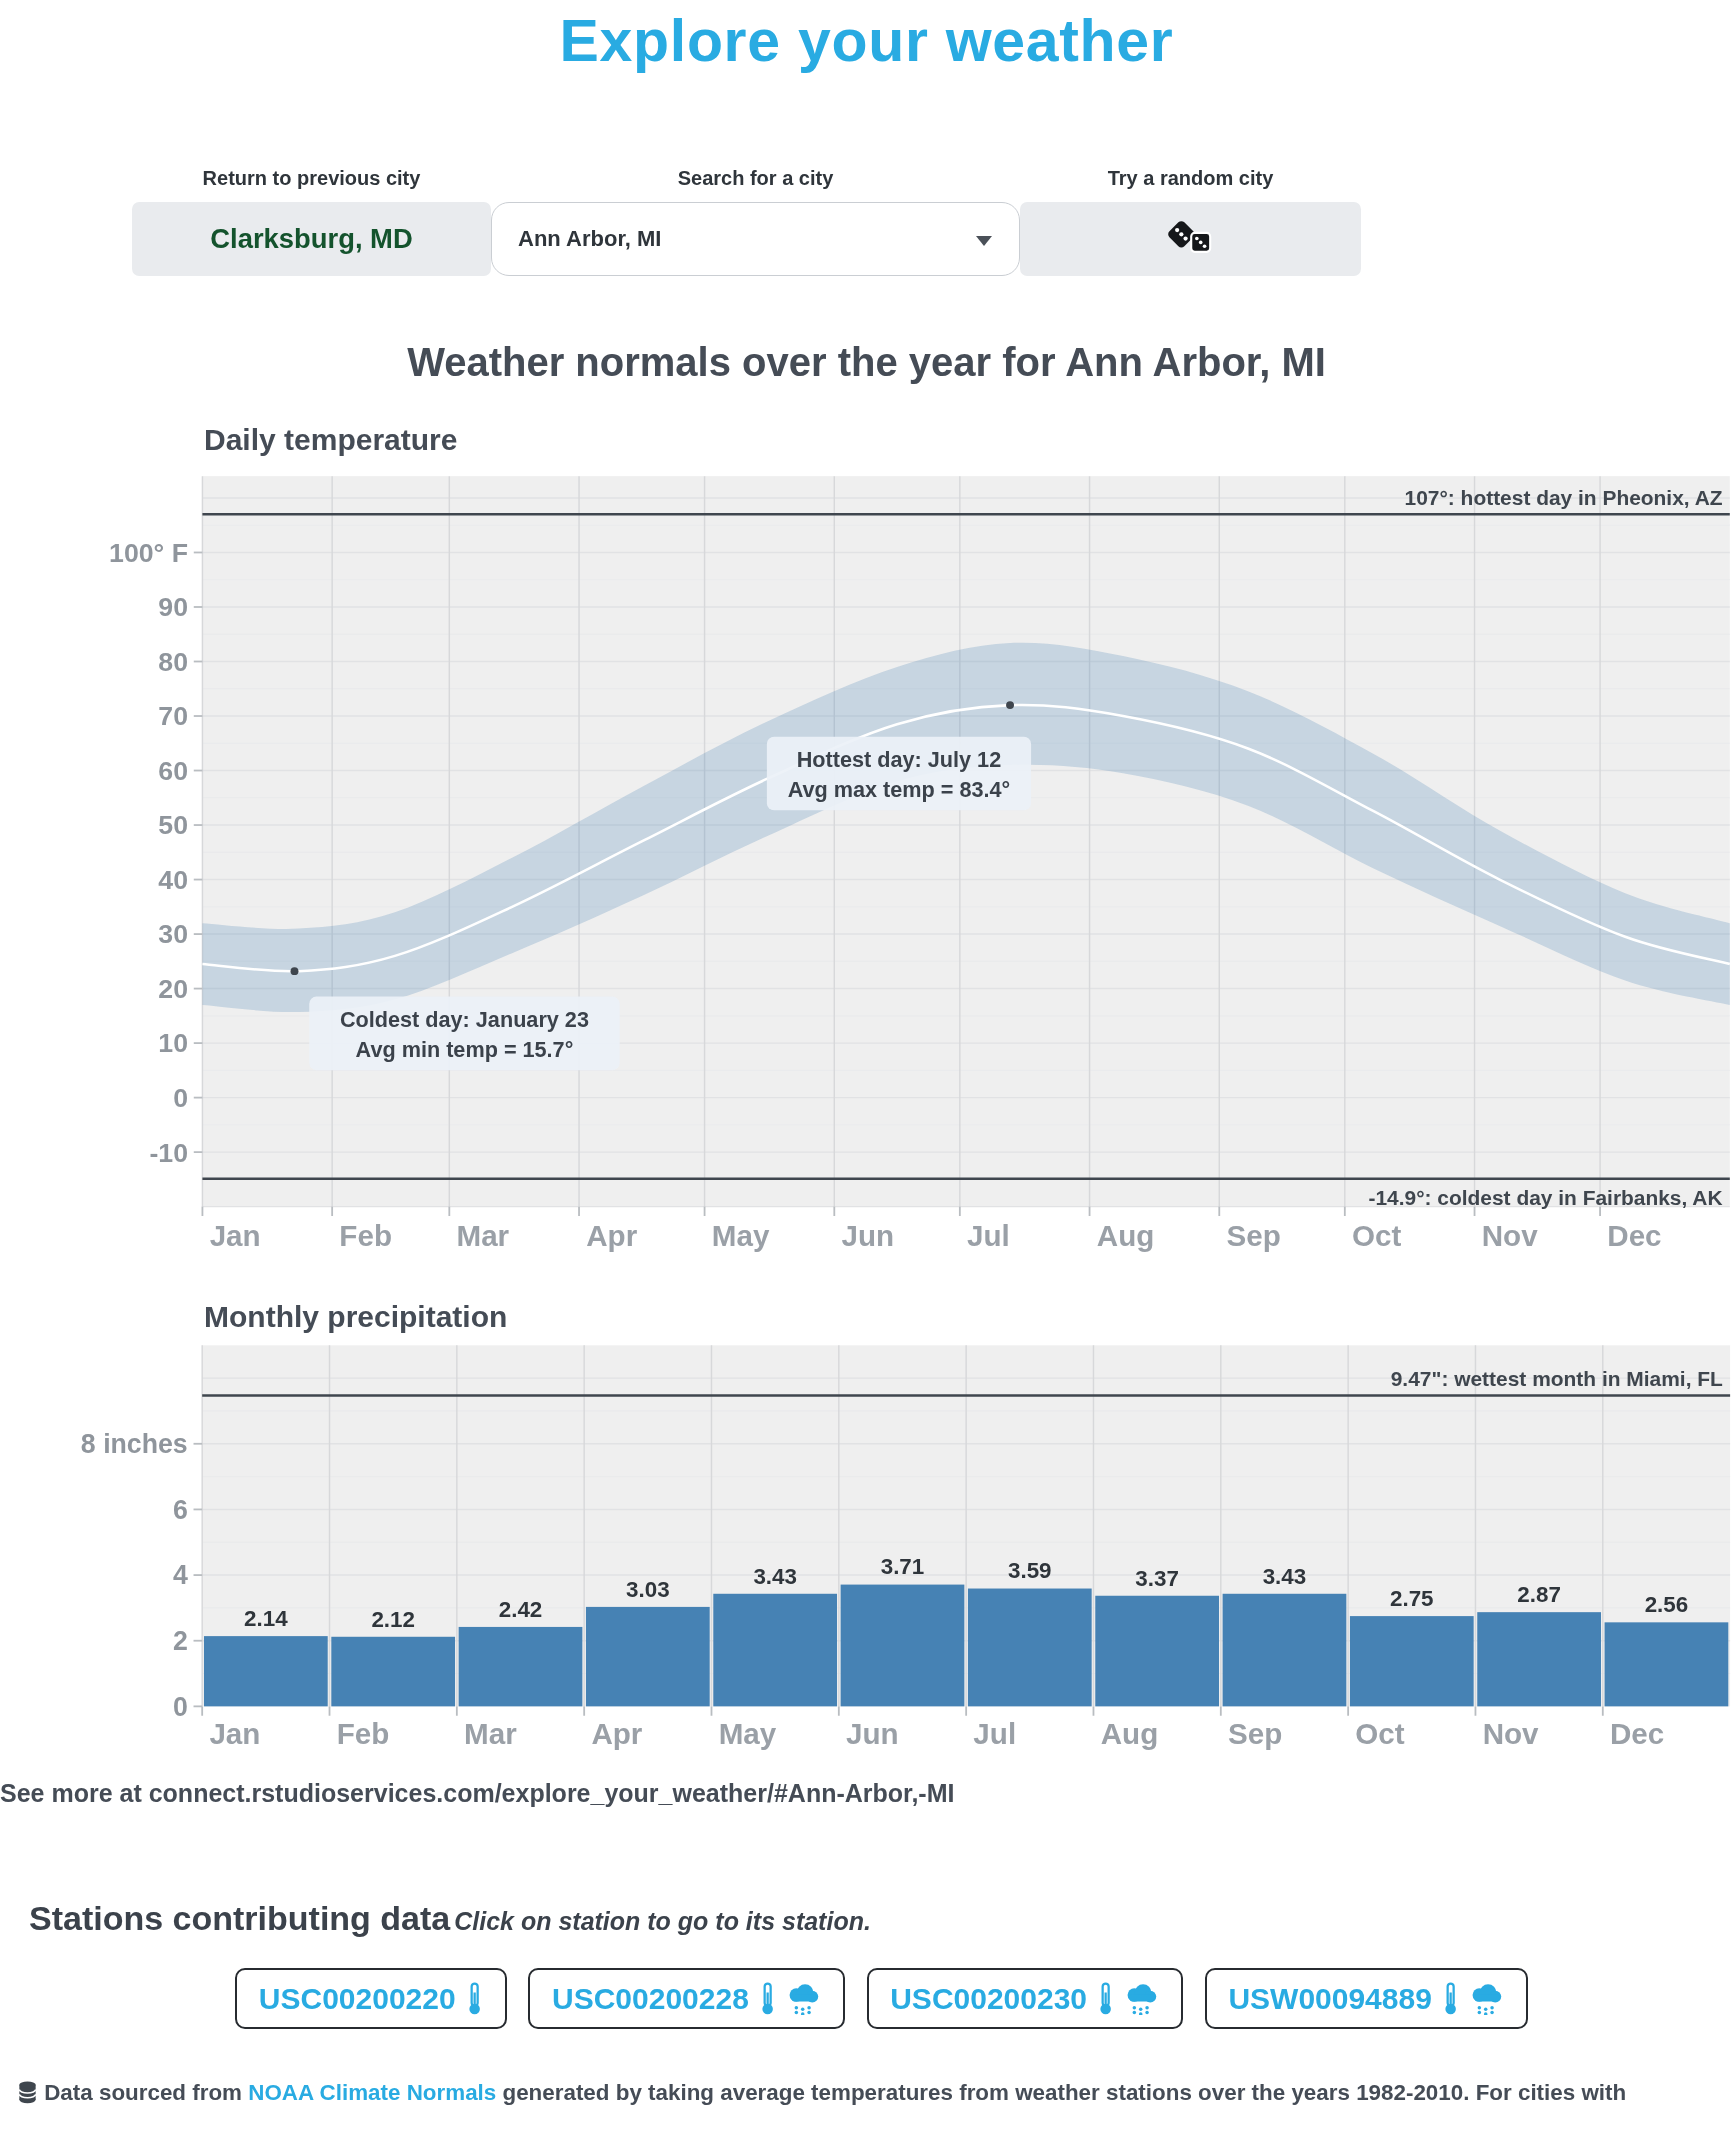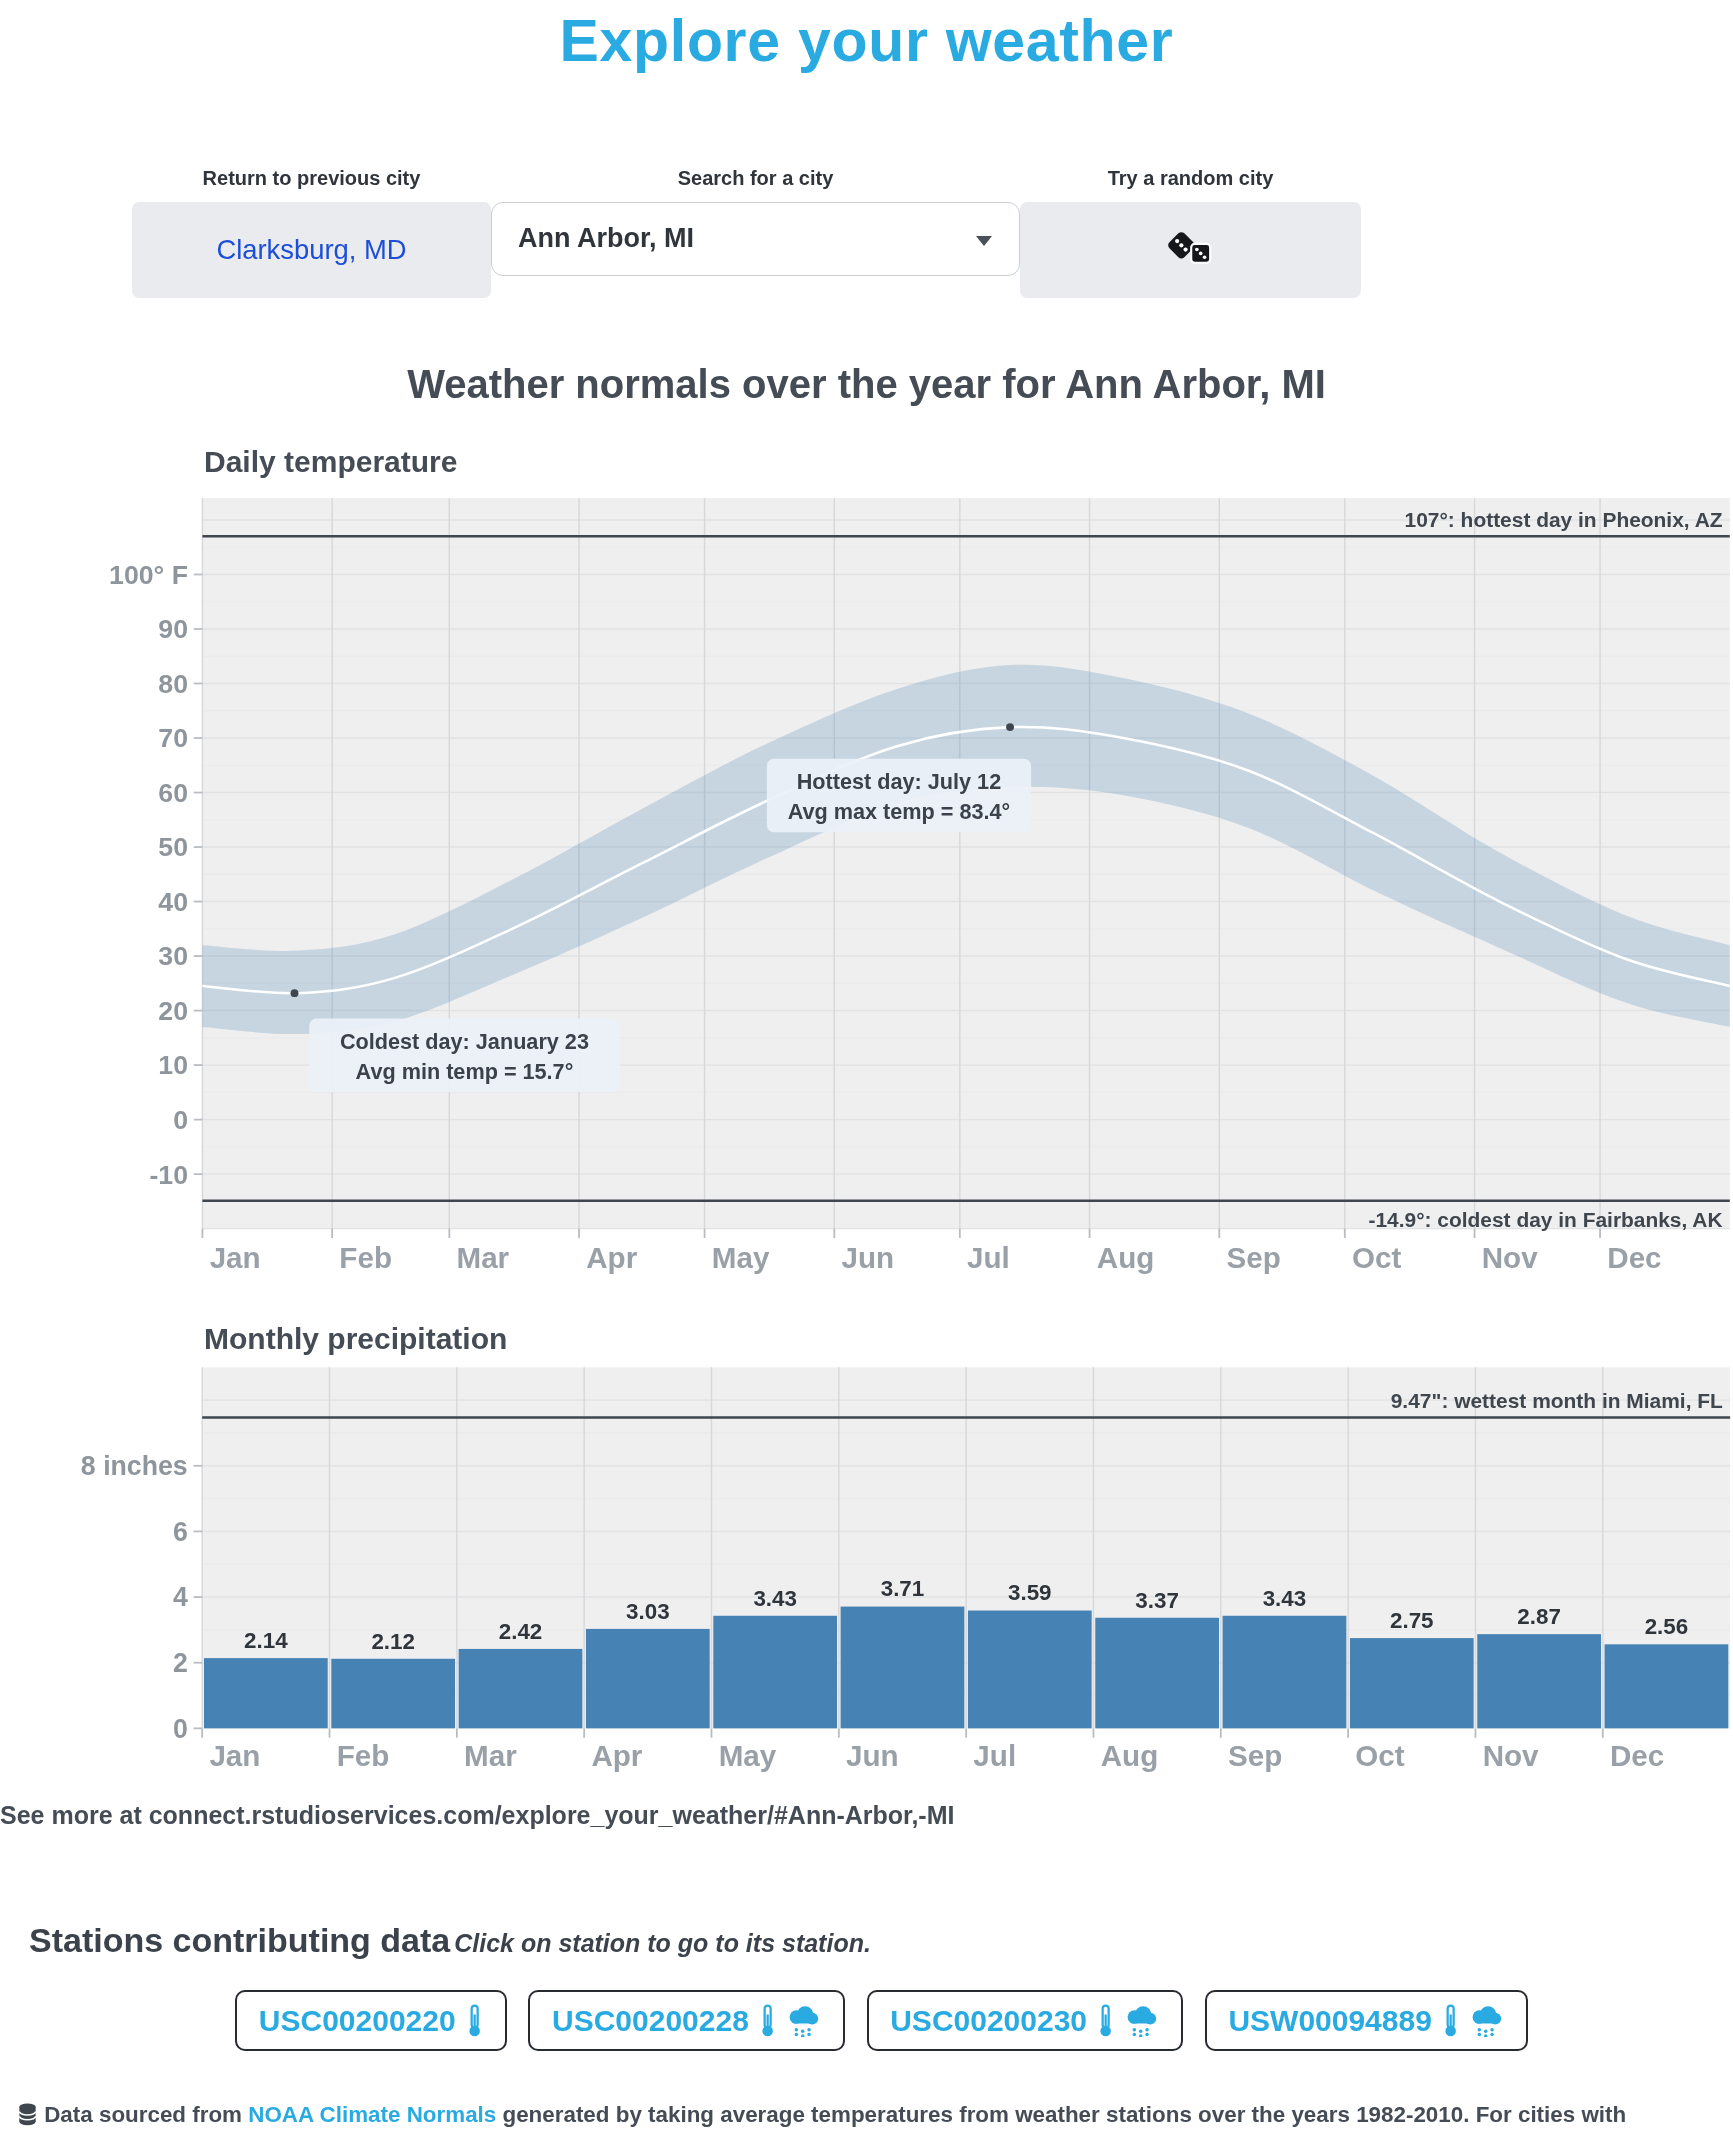--- a/index.html
+++ b/index.html
@@ -21,33 +21,33 @@
     margin:92px 0 0 132px;
     width:1471px;
     display:flex; 
   }
   .control { display:flex; flex-direction:column; align-items:center; }
   .control-label {
     font-size:20px; font-weight:700; color:#2f353b; margin-bottom:11.6px;
   }
   .btn-gray {
     background:#e9ebee; border:none; border-radius:7.2px;
-    height:96px; display:flex; align-items:center; justify-content:center;
-    font-size:27.4px; font-weight:400; color:#1d4ed8;
+    height:74px; display:flex; align-items:center; justify-content:center;
+    font-size:27.4px; font-weight:700; color:#14532d;
     font-family:inherit; cursor:pointer;
   }
   .btn-prev { width:359px; }
   .btn-random { width:341px; }
   .select-city {
     position:relative;
     width:529px; height:74px;
-    background:#fff; border:1.4px solid #caced3; border-radius:12px;
+    background:#fff; border:1.4px solid #caced3; border-radius:18px;
     display:flex; align-items:center;
     padding-left:26px;
-    font-size:27px; font-weight:700; color:#2f353b;
+    font-size:22px; font-weight:700; color:#2f353b;
     cursor:pointer;
   }
   .caret {
     position:absolute; right:27.4px; top:33px;
     width:0; height:0;
     border-left:8.7px solid transparent; border-right:8.7px solid transparent;
     border-top:10.8px solid #4a5058;
   }
   
   .chart-title {

